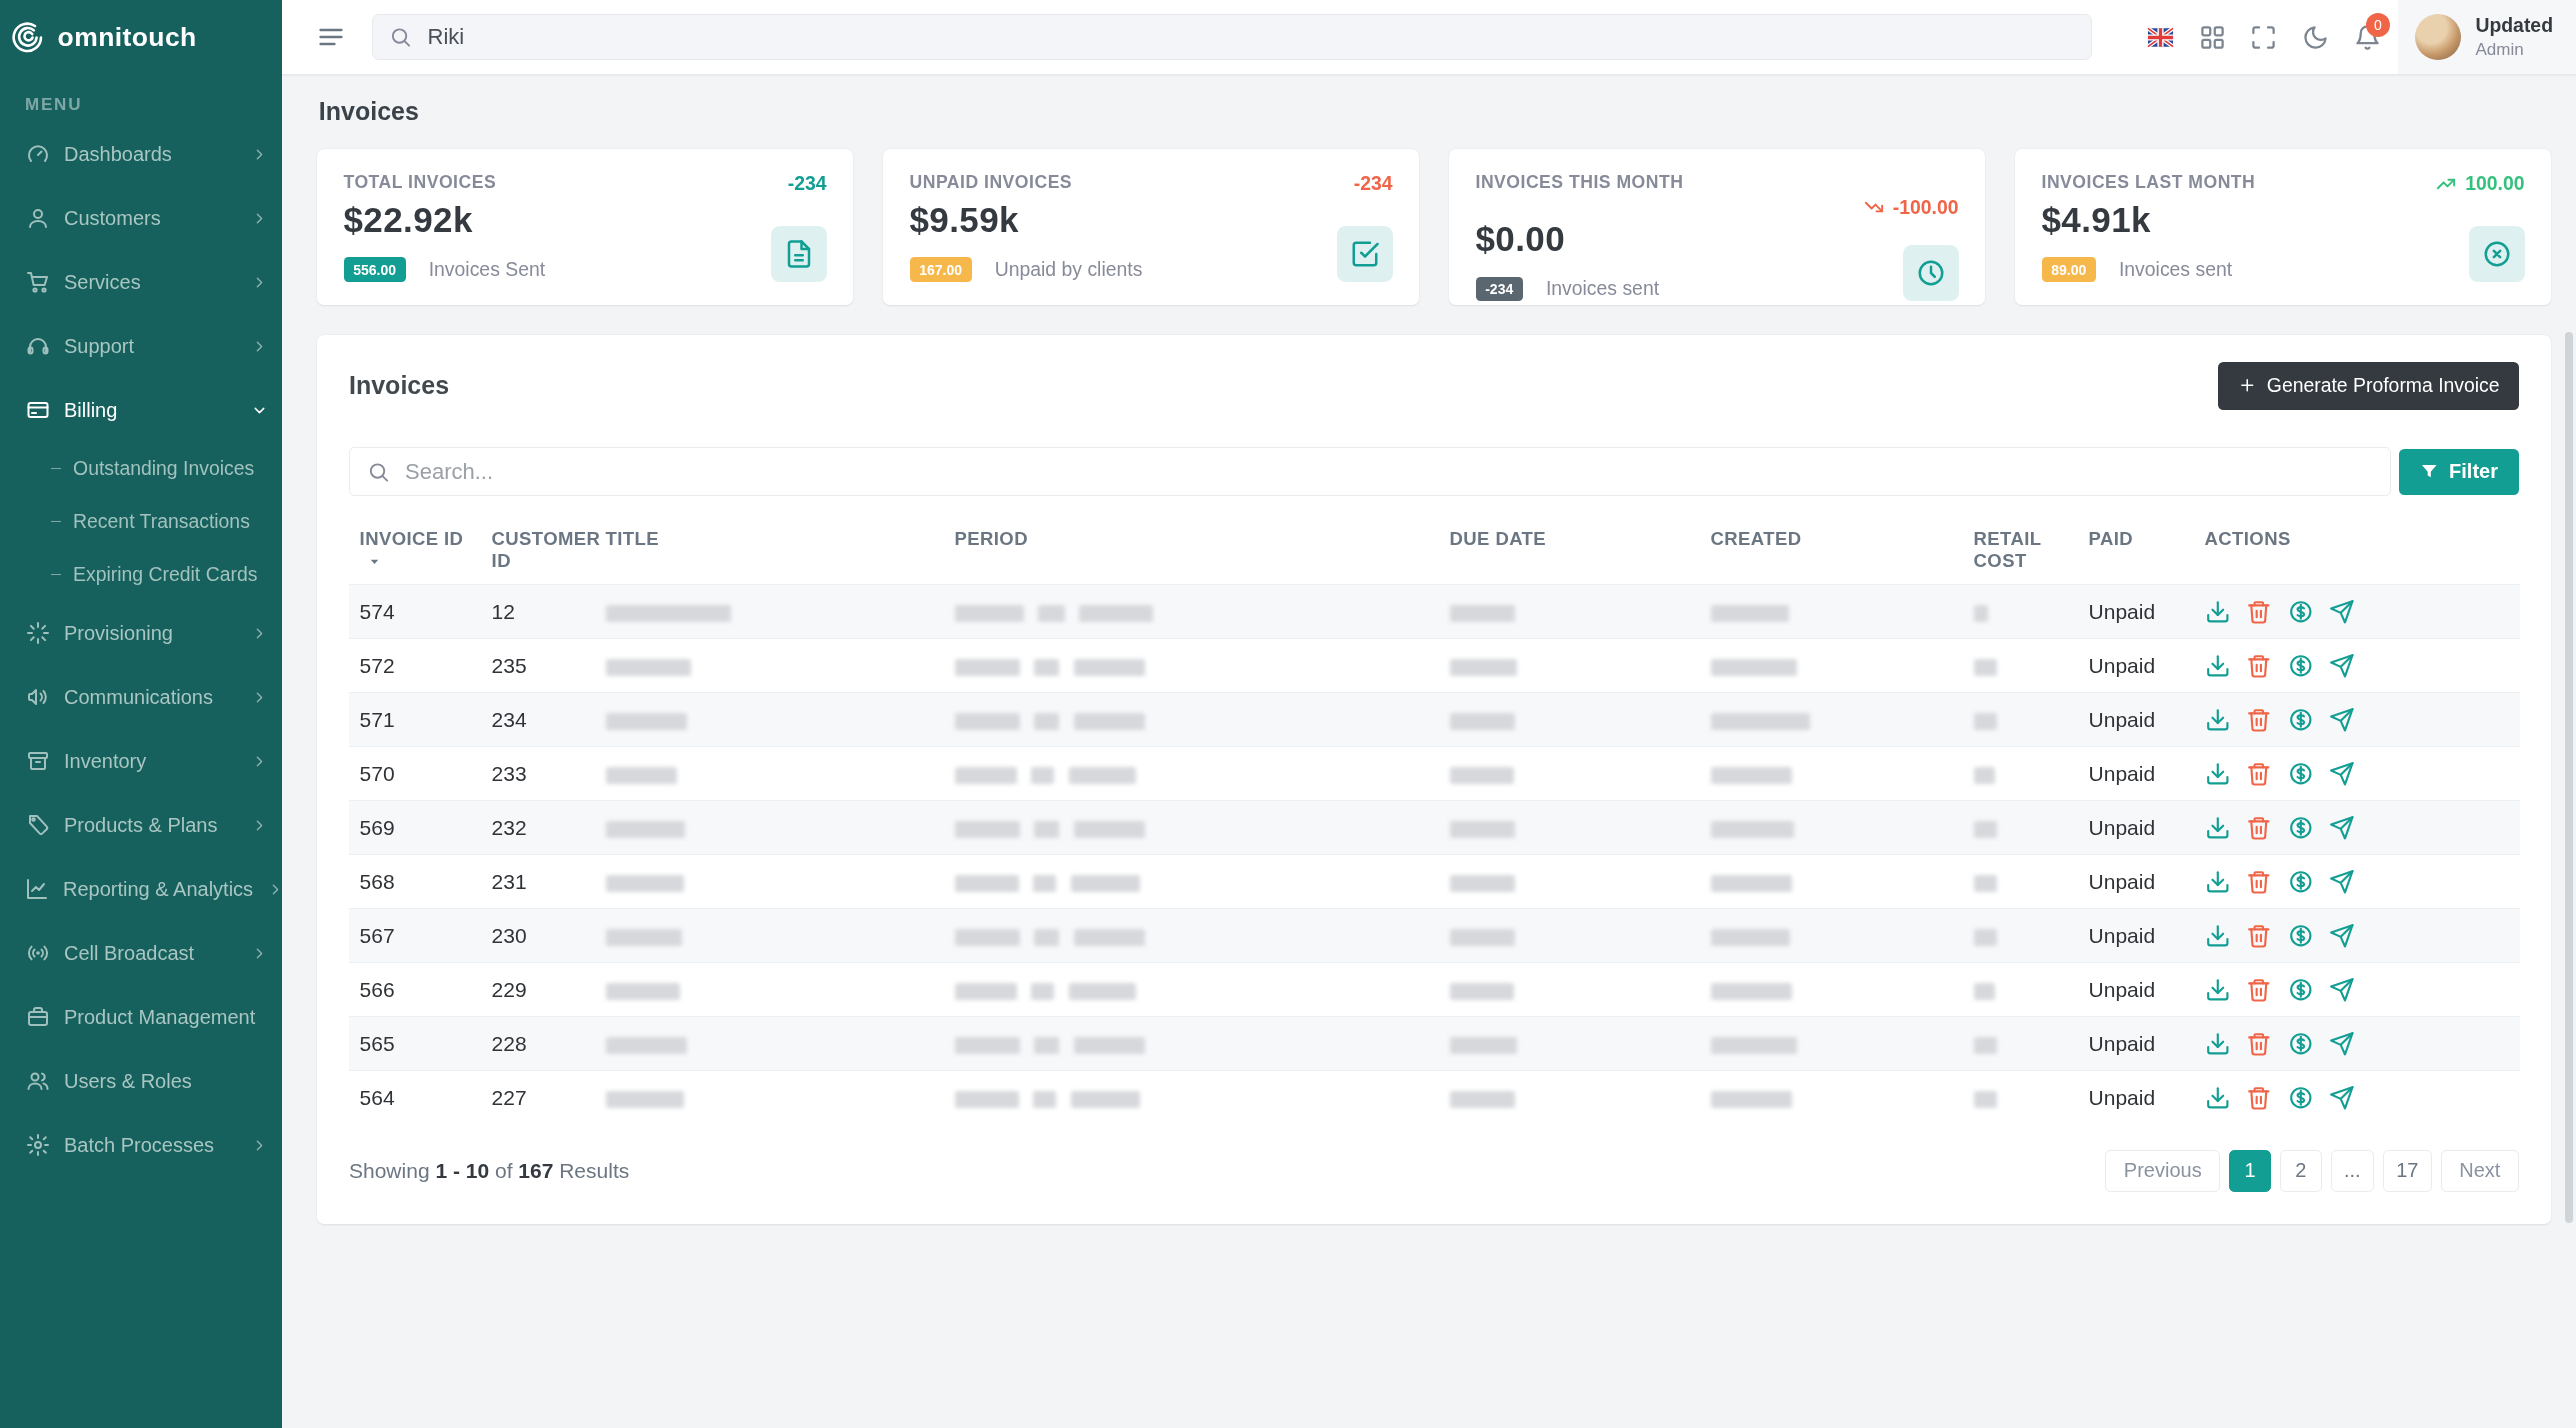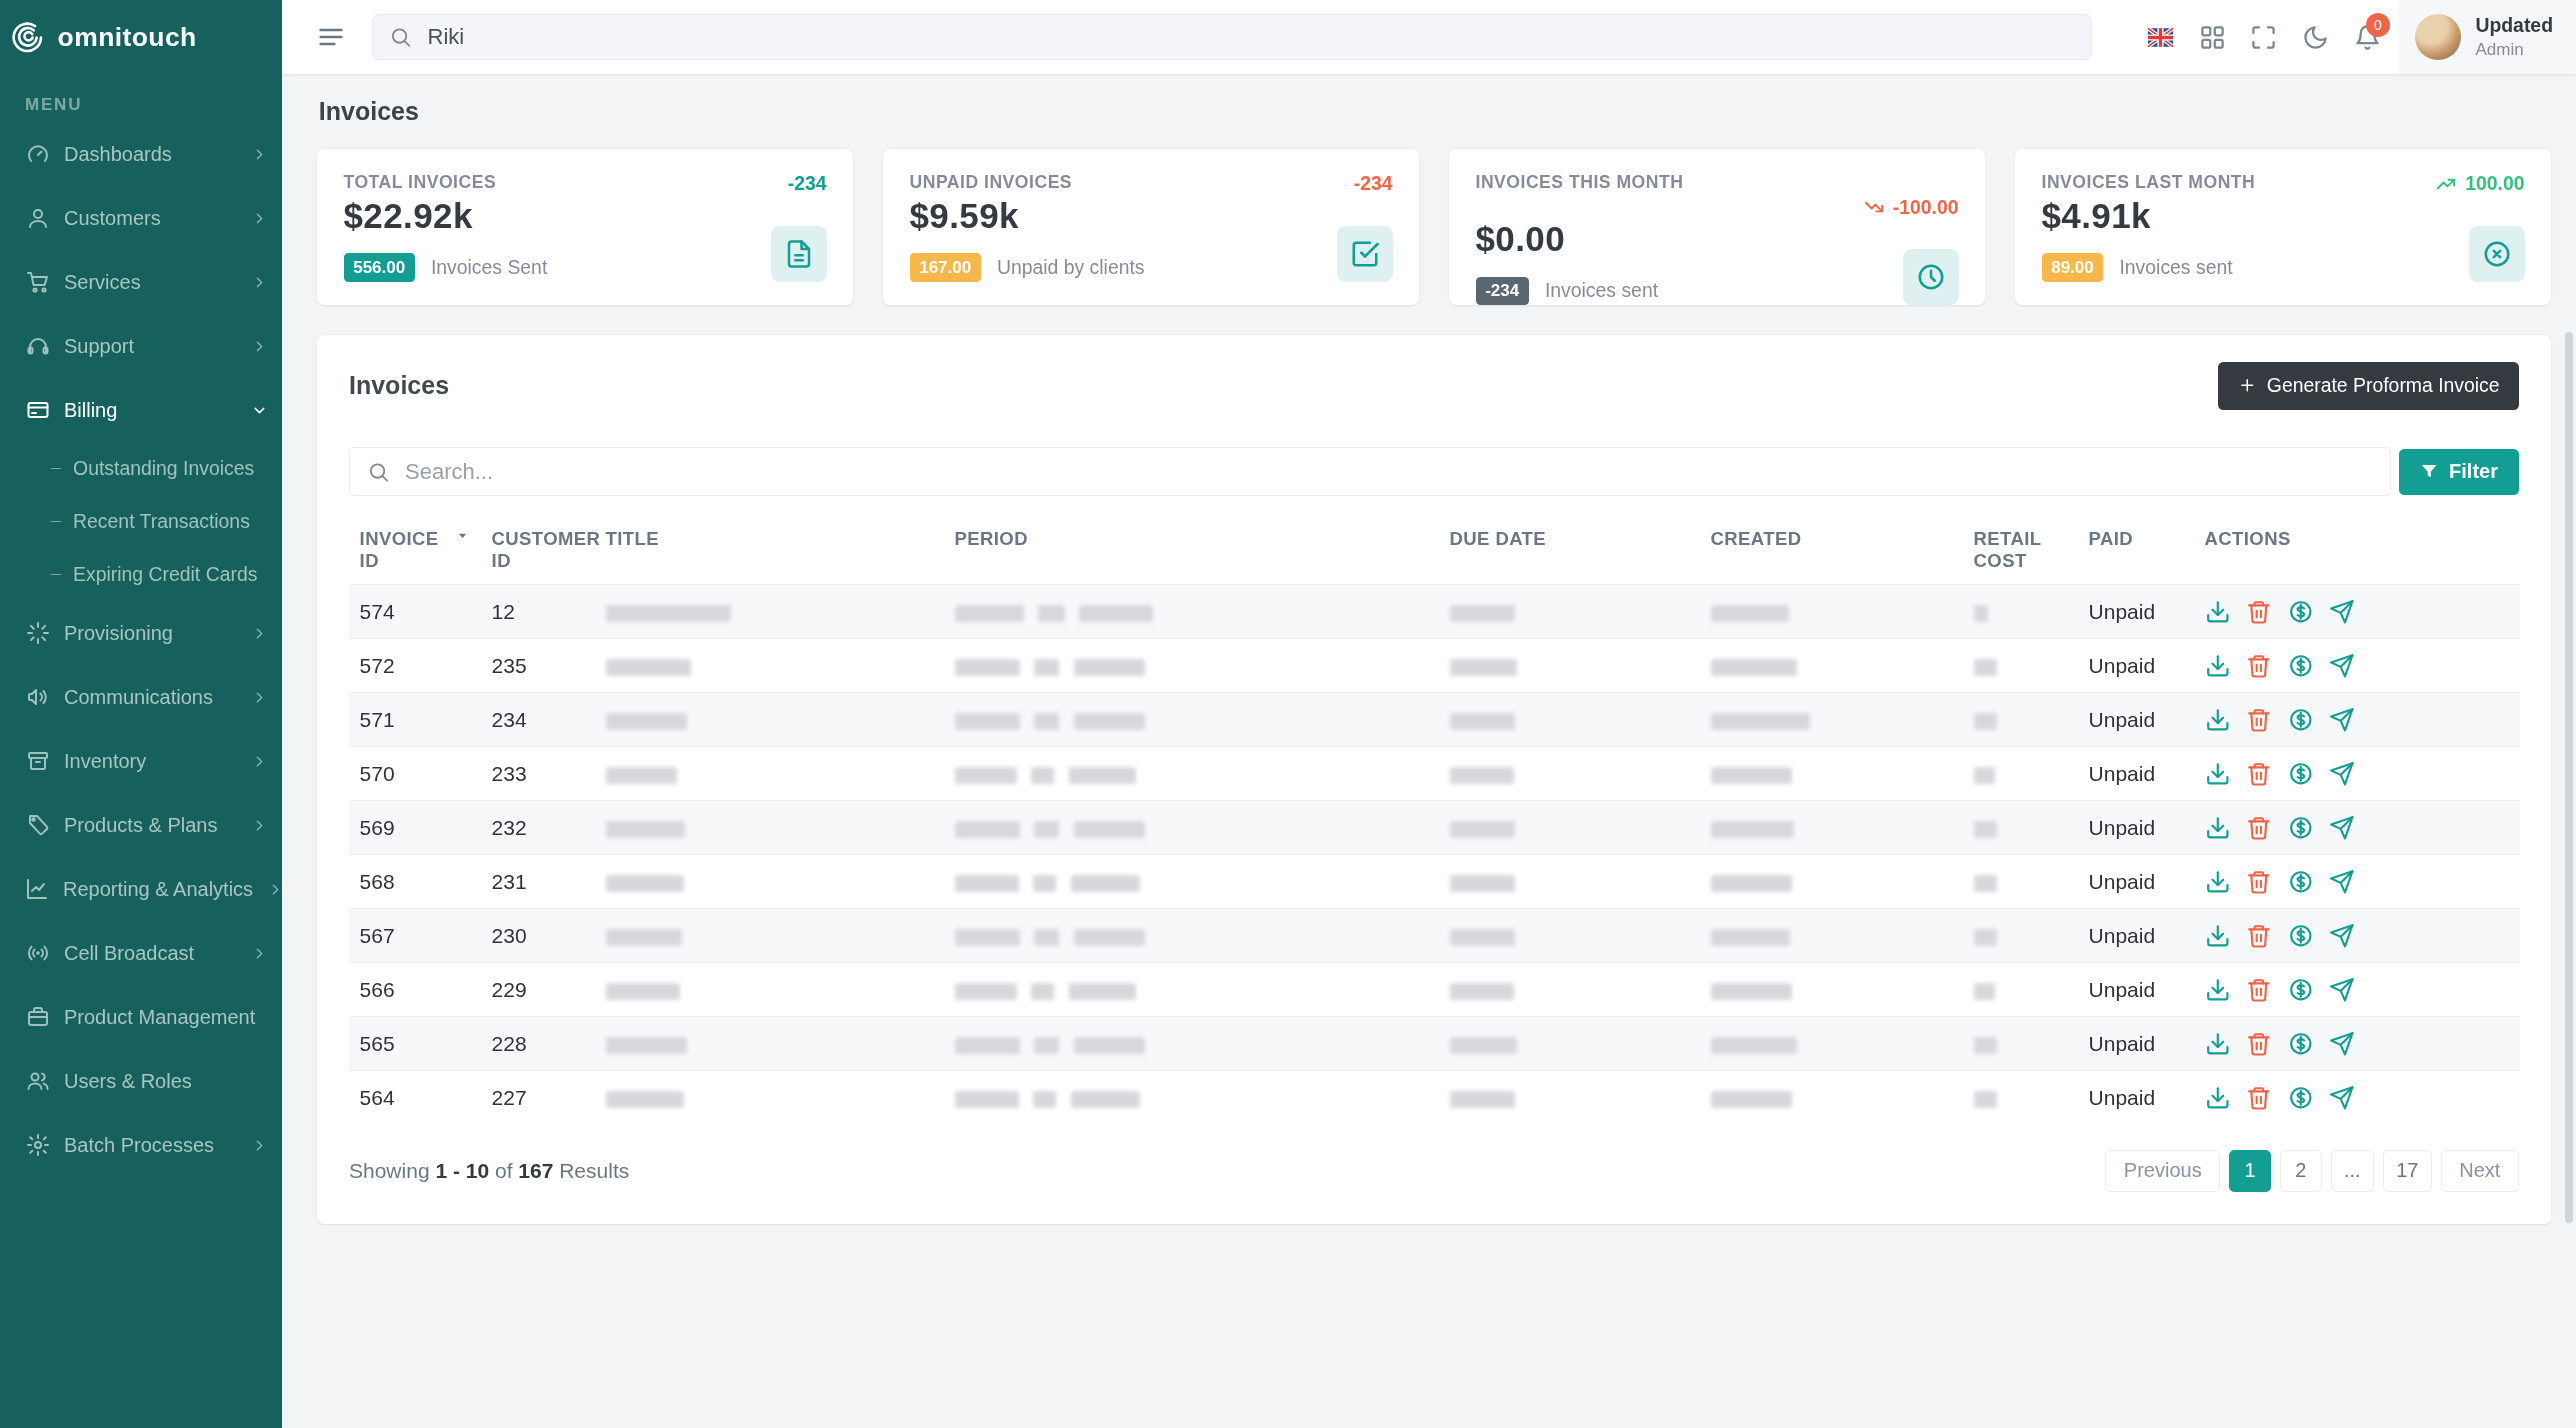--- a/index.html
+++ b/index.html
@@ -64,21 +64,21 @@
     padding:23px 26.5px;height:156px;display:flex;flex-direction:column;justify-content:space-between}
   .card-top{display:flex;justify-content:space-between;align-items:flex-start}
   .card-label{font-size:17.6px;font-weight:700;color:var(--muted);letter-spacing:0.5px}
   .delta{font-size:19.4px;font-weight:700;display:inline-flex;align-items:center;gap:7px}
   .trend-ic{display:inline-flex}
   .trend-ic:empty{display:none}
   .trend-ic svg{width:23px;height:23px}
   .card-body{display:flex;justify-content:space-between;align-items:flex-end}
   .card-value{font-size:35px;font-weight:700;color:#343a40;letter-spacing:0.4px;margin-bottom:17.6px}
   .card-foot{display:flex;align-items:center}
-  .badge{display:inline-block;color:#fff;font-size:17px;font-weight:700;padding:4.4px 9.7px;border-radius:4.4px;margin-right:16px}
+  .badge{display:inline-block;color:#fff;font-size:14px;font-weight:700;padding:4.4px 9.7px;border-radius:4.4px;margin-right:23px}
   .caption{font-size:19.4px;color:var(--muted)}
   .tile{width:56px;height:56px;border-radius:8.8px;background:rgba(18,158,147,.14);
     display:flex;align-items:center;justify-content:center;color:var(--accent)}
   .tile svg{width:30px;height:30px}
 
   
   .panel{background:#fff;border-radius:7px;box-shadow:0 0.9px 1.8px rgba(56,65,74,.12);margin-top:30px;margin-bottom:35px}
   .panel-head{display:flex;justify-content:space-between;align-items:center;padding:26.5px 32px 3.5px}
   .panel-title{font-size:25px;font-weight:600;color:#41494f}
   .gen-btn{display:inline-flex;align-items:center;gap:10.6px;background:var(--dark-btn);color:#fff;font-size:19.4px;
@@ -91,21 +91,21 @@
   .panel-search input::placeholder{color:#9aa0a6}
   .filter-btn{display:inline-flex;align-items:center;gap:10.6px;background:var(--accent);color:#fff;height:46px;
     padding:0 21px;border:none;border-radius:5.3px;font-size:20px;font-weight:600;cursor:pointer;font-family:inherit}
 
   
   .table-wrap{padding:25px 32px 0}
   table{width:100%;border-collapse:collapse;table-layout:fixed}
   col.c0{width:132px}col.c1{width:114px}col.c2{width:349px}col.c3{width:495px}col.c4{width:261px}
   col.c5{width:263px}col.c6{width:115px}col.c7{width:116px}col.c8{width:326px}
   th{font-size:18.5px;font-weight:700;color:#6b7683;text-align:left;padding:7px 10.6px 12.4px;vertical-align:top;letter-spacing:0.4px;cursor:pointer}
-  .th-inner{display:flex;flex-direction:row;gap:4.4px;align-items:flex-start}
+  .th-inner{display:flex;flex-direction:column;gap:4.4px;align-items:flex-start}
   .caret{color:#6b7683;display:inline-flex;margin-left:7px}
   .caret svg{width:15px;height:15px}
   td{font-size:21px;color:#2f3337;padding:0 10.6px;height:54px;vertical-align:middle}
   tbody tr{border-top:0.9px solid #edf0f2}
   tbody tr:nth-child(odd){background:#f7f8fa}
   .blur{display:inline-block;height:17px;border-radius:2.6px;background:#d6d8db;filter:blur(2.2px);vertical-align:middle}
   .period-cell .blur{margin-right:8.8px}
   .actions{display:flex;gap:16px;align-items:center}
   .act-icon{display:inline-flex;cursor:pointer}
   .act-icon svg{width:25.6px;height:25.6px}

